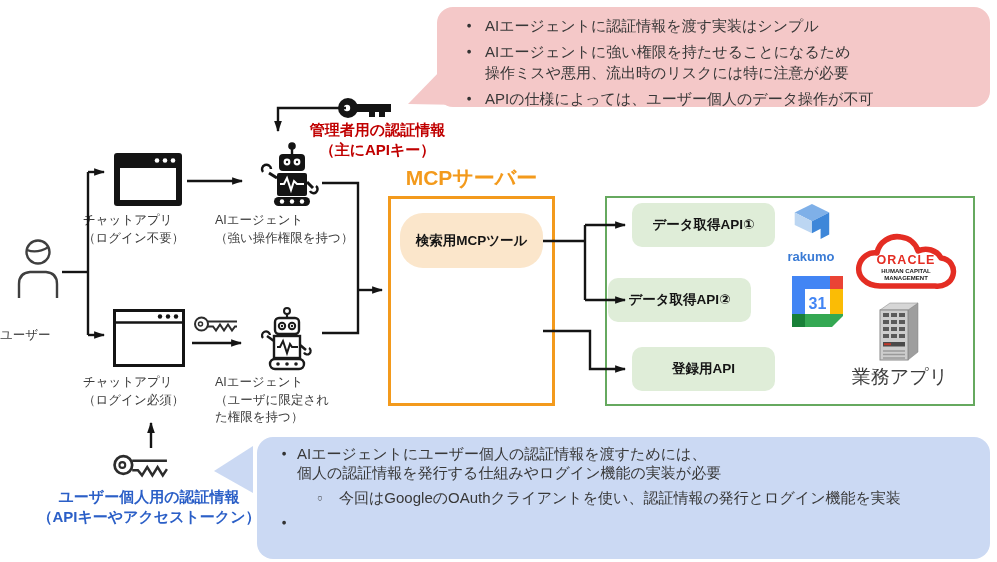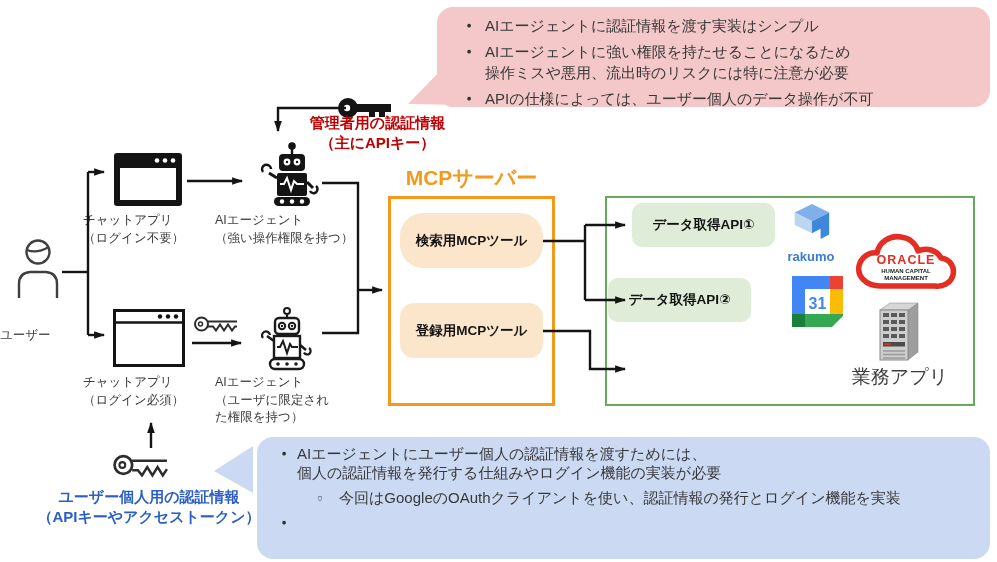--- a/index.html
+++ b/index.html
@@ -146,21 +146,21 @@
       <circle cx="45" cy="59.5" r="2.2" fill="#fff"></circle>
   </svg>
   <div class="abs lbl" style="left:215px;top:212px;width:150px;">AIエージェント
 （強い操作権限を持つ）</div>
 
   <svg class="abs icon" style="left:336px;top:93px;" width="58" height="30" viewBox="0 0 56 30">
     <circle cx="11" cy="15" r="10" fill="#141414"></circle>
     <circle cx="10" cy="15" r="3.2" fill="#fff"></circle>
     <path d="M20,11 H54 V19 H48 V24 H42 V19 H38 V24 H32 V19 H20 Z" fill="#141414"></path>
   </svg>
-  <div class="abs cred red" style="left:290px;top:113px;width:175px;">管理者用の認証情報
+  <div class="abs cred red" style="left:290px;top:120px;width:175px;">管理者用の認証情報
 （主にAPIキー）</div>
 
   <svg class="abs icon" style="left:113px;top:309px;" width="72" height="58" viewBox="0 0 72 58">
     <rect x="1.5" y="1.5" width="69" height="55" fill="#fff" stroke="#141414" stroke-width="3"></rect>
     <line x1="1.5" y1="13.5" x2="70.5" y2="13.5" stroke="#141414" stroke-width="2.5"></line>
     <circle cx="47" cy="7.5" r="2.2" fill="#141414"></circle>
       <circle cx="55" cy="7.5" r="2.2" fill="#141414"></circle>
       <circle cx="63" cy="7.5" r="2.2" fill="#141414"></circle>
   </svg>
   <div class="abs lbl" style="left:83px;top:374px;width:130px;">チャットアプリ
@@ -191,26 +191,26 @@
       <circle cx="32" cy="57" r="1.8" fill="#1a1a1a"></circle>
       <circle cx="41" cy="57" r="1.8" fill="#1a1a1a"></circle>
   </svg>
   <div class="abs lbl" style="left:215px;top:374px;width:150px;">AIエージェント
 （ユーザに限定され
 た権限を持つ）</div>
 
   <div class="abs big-title orange" style="left:388px;top:164px;width:167px;">MCPサーバー</div>
   <div class="frame mcp" style="left:388px;top:196px;width:167px;height:210px;"></div>
   <div class="pill tool" style="left:400px;top:213px;width:143px;height:55px;border-radius:23px;">検索用MCPツール</div>
-  <div class="pill tool" style="left:400px;top:303px;width:143px;height:55px;">登録用MCPツール</div>
 
   <div class="abs big-title green" style="left:605px;top:164px;width:370px;margin-top:36px;">操作対象のシステム</div>
   <div class="frame target" style="left:605px;top:196px;width:370px;height:210px;"></div>
   <div class="pill api" style="left:632px;top:203px;width:143px;height:44px;">データ取得API①</div>
   <div class="pill api" style="left:608px;top:278px;width:143px;height:44px;">データ取得API②</div>
+  <div class="pill api" style="left:632px;top:347px;width:143px;height:44px;">登録用API</div>
 
   <svg class="abs icon" style="left:791px;top:202px;" width="40" height="46" viewBox="0 0 40 48">
     <polygon points="3,11 21,2 39,11 21,20" fill="#7FB0E8"></polygon>
     <polygon points="3,11 3,24 21,32.5 21,20" fill="#BCD6F2"></polygon>
     <polygon points="21,20 39,11 39,34 30,38.5 30,28 21,32.5" fill="#3E87D9"></polygon>
   </svg>
   <div class="abs brand-rakumo" style="left:771px;top:249px;width:80px;">rakumo</div>
 
   <svg class="abs icon" style="left:792px;top:276px;" width="51" height="51" viewBox="0 0 51 51">
     <rect x="0" y="0" width="51" height="51" fill="#fff"></rect>

